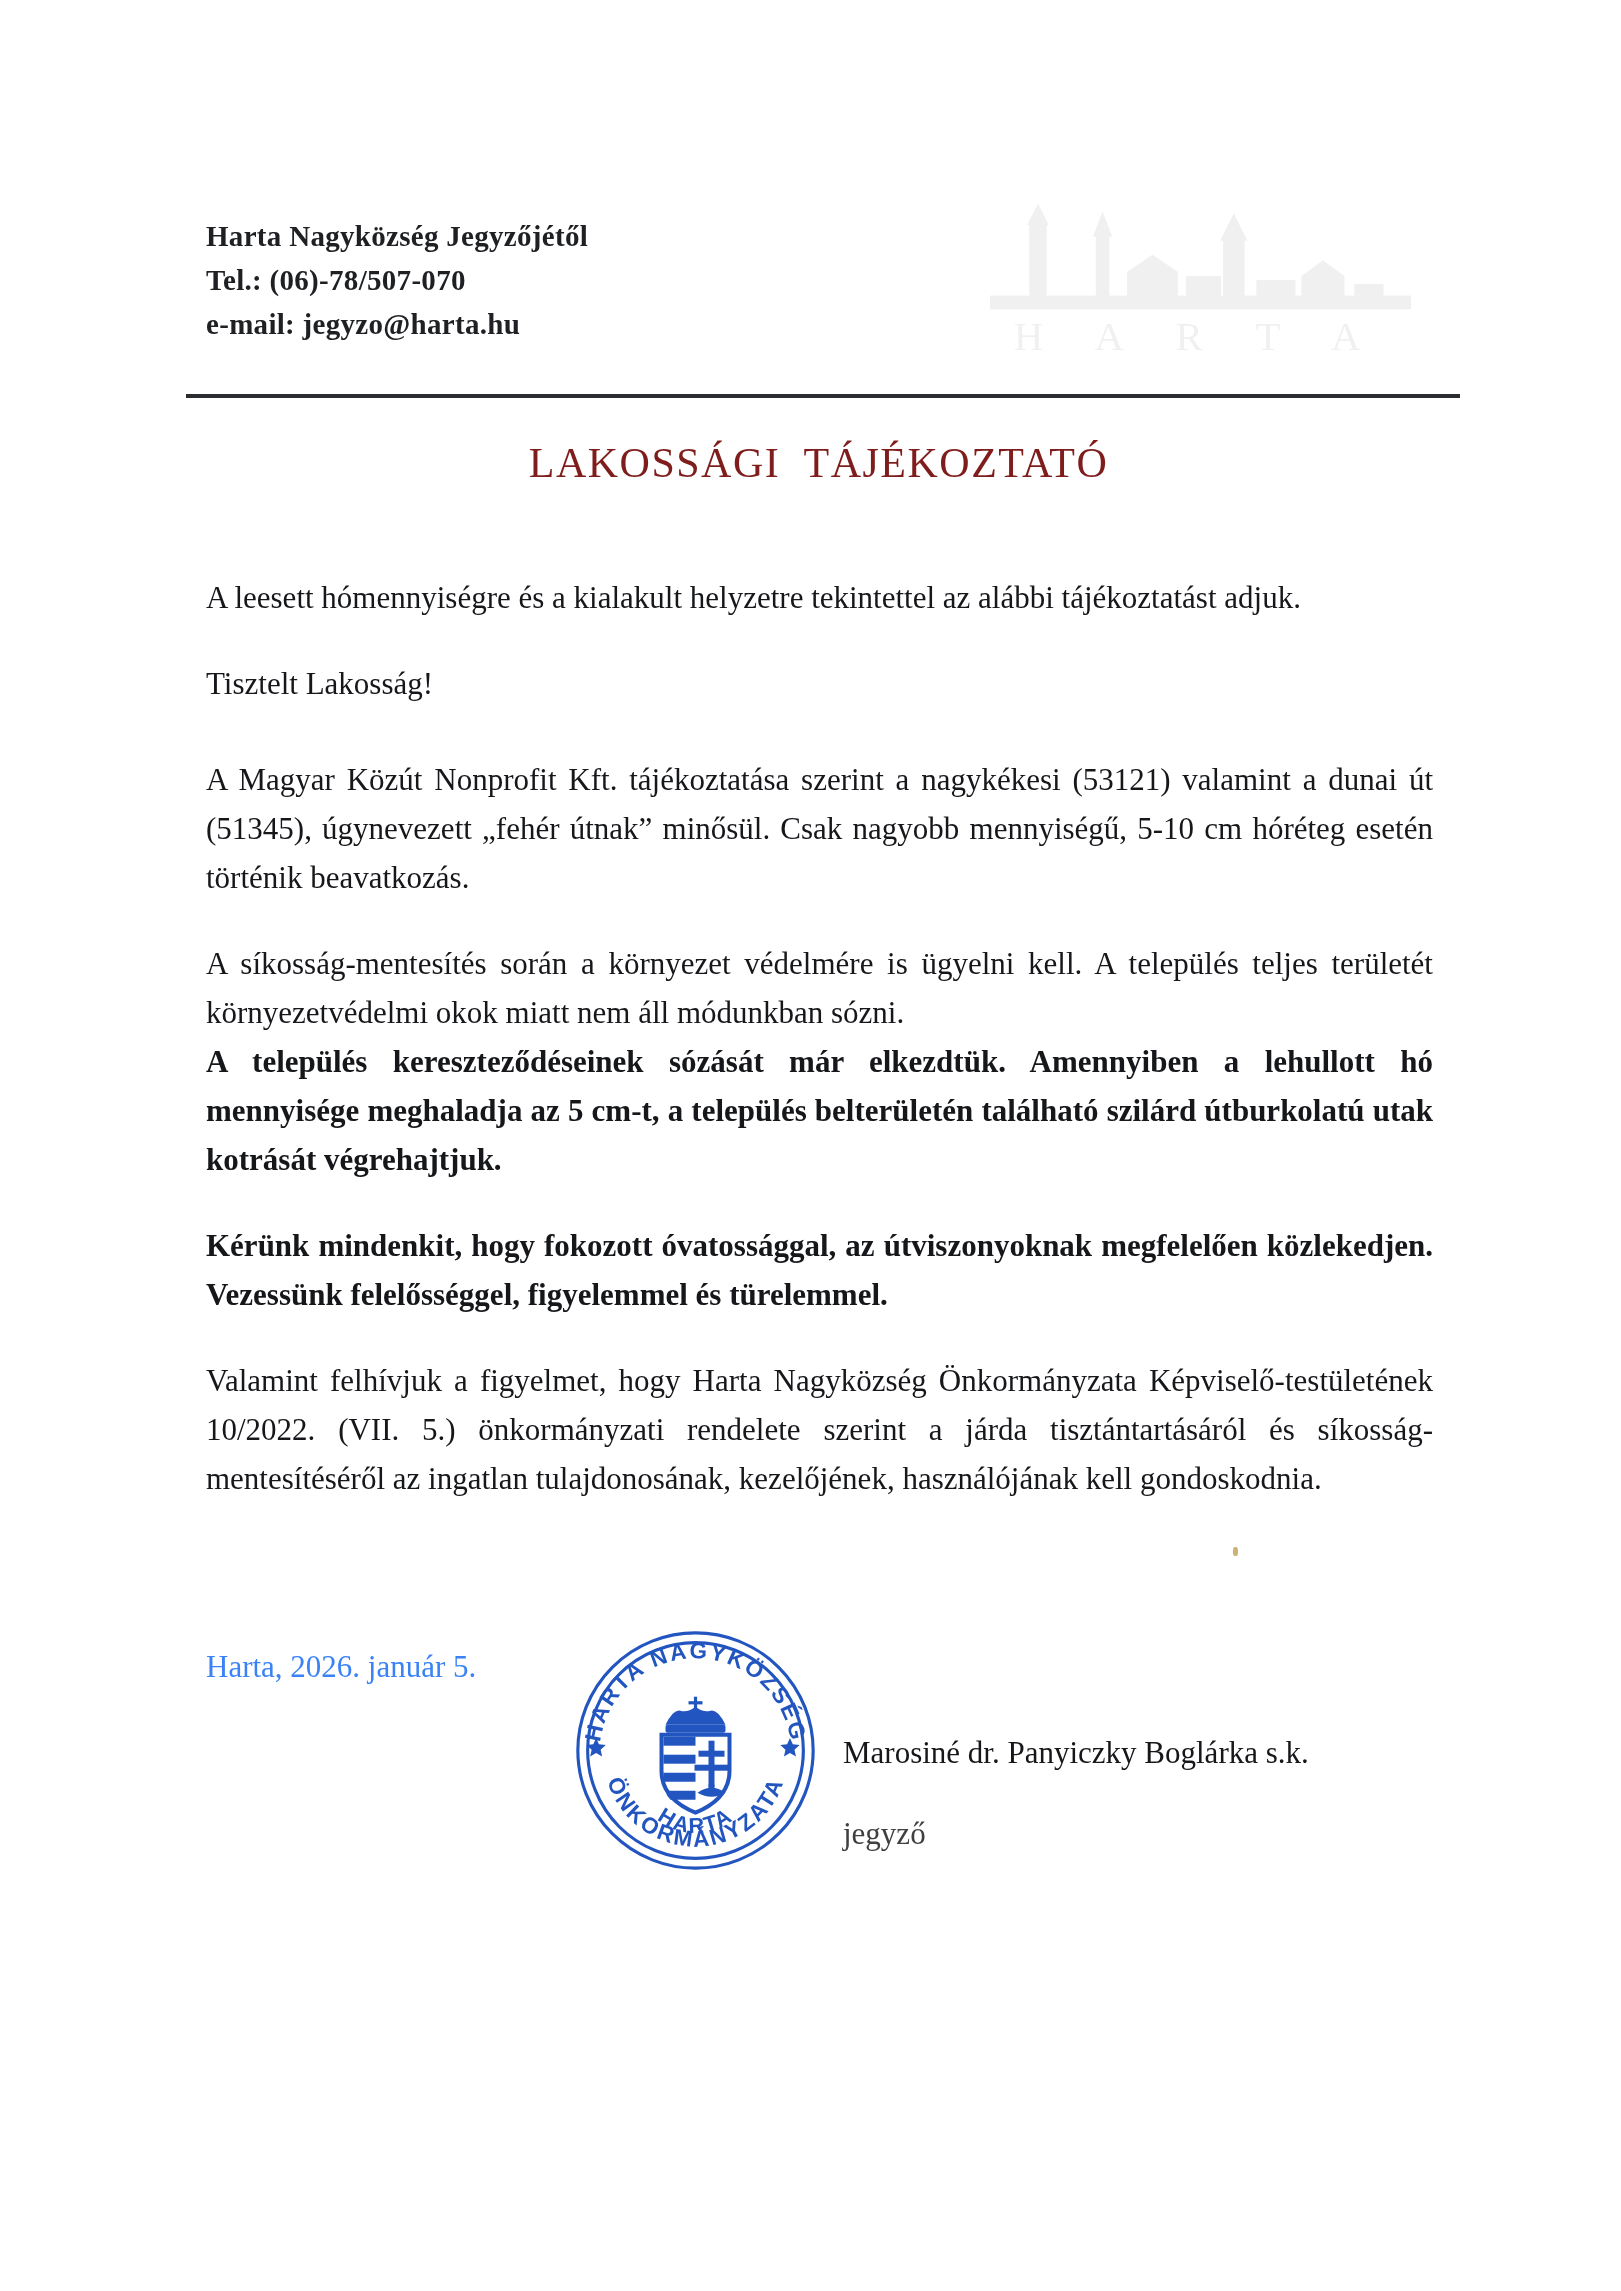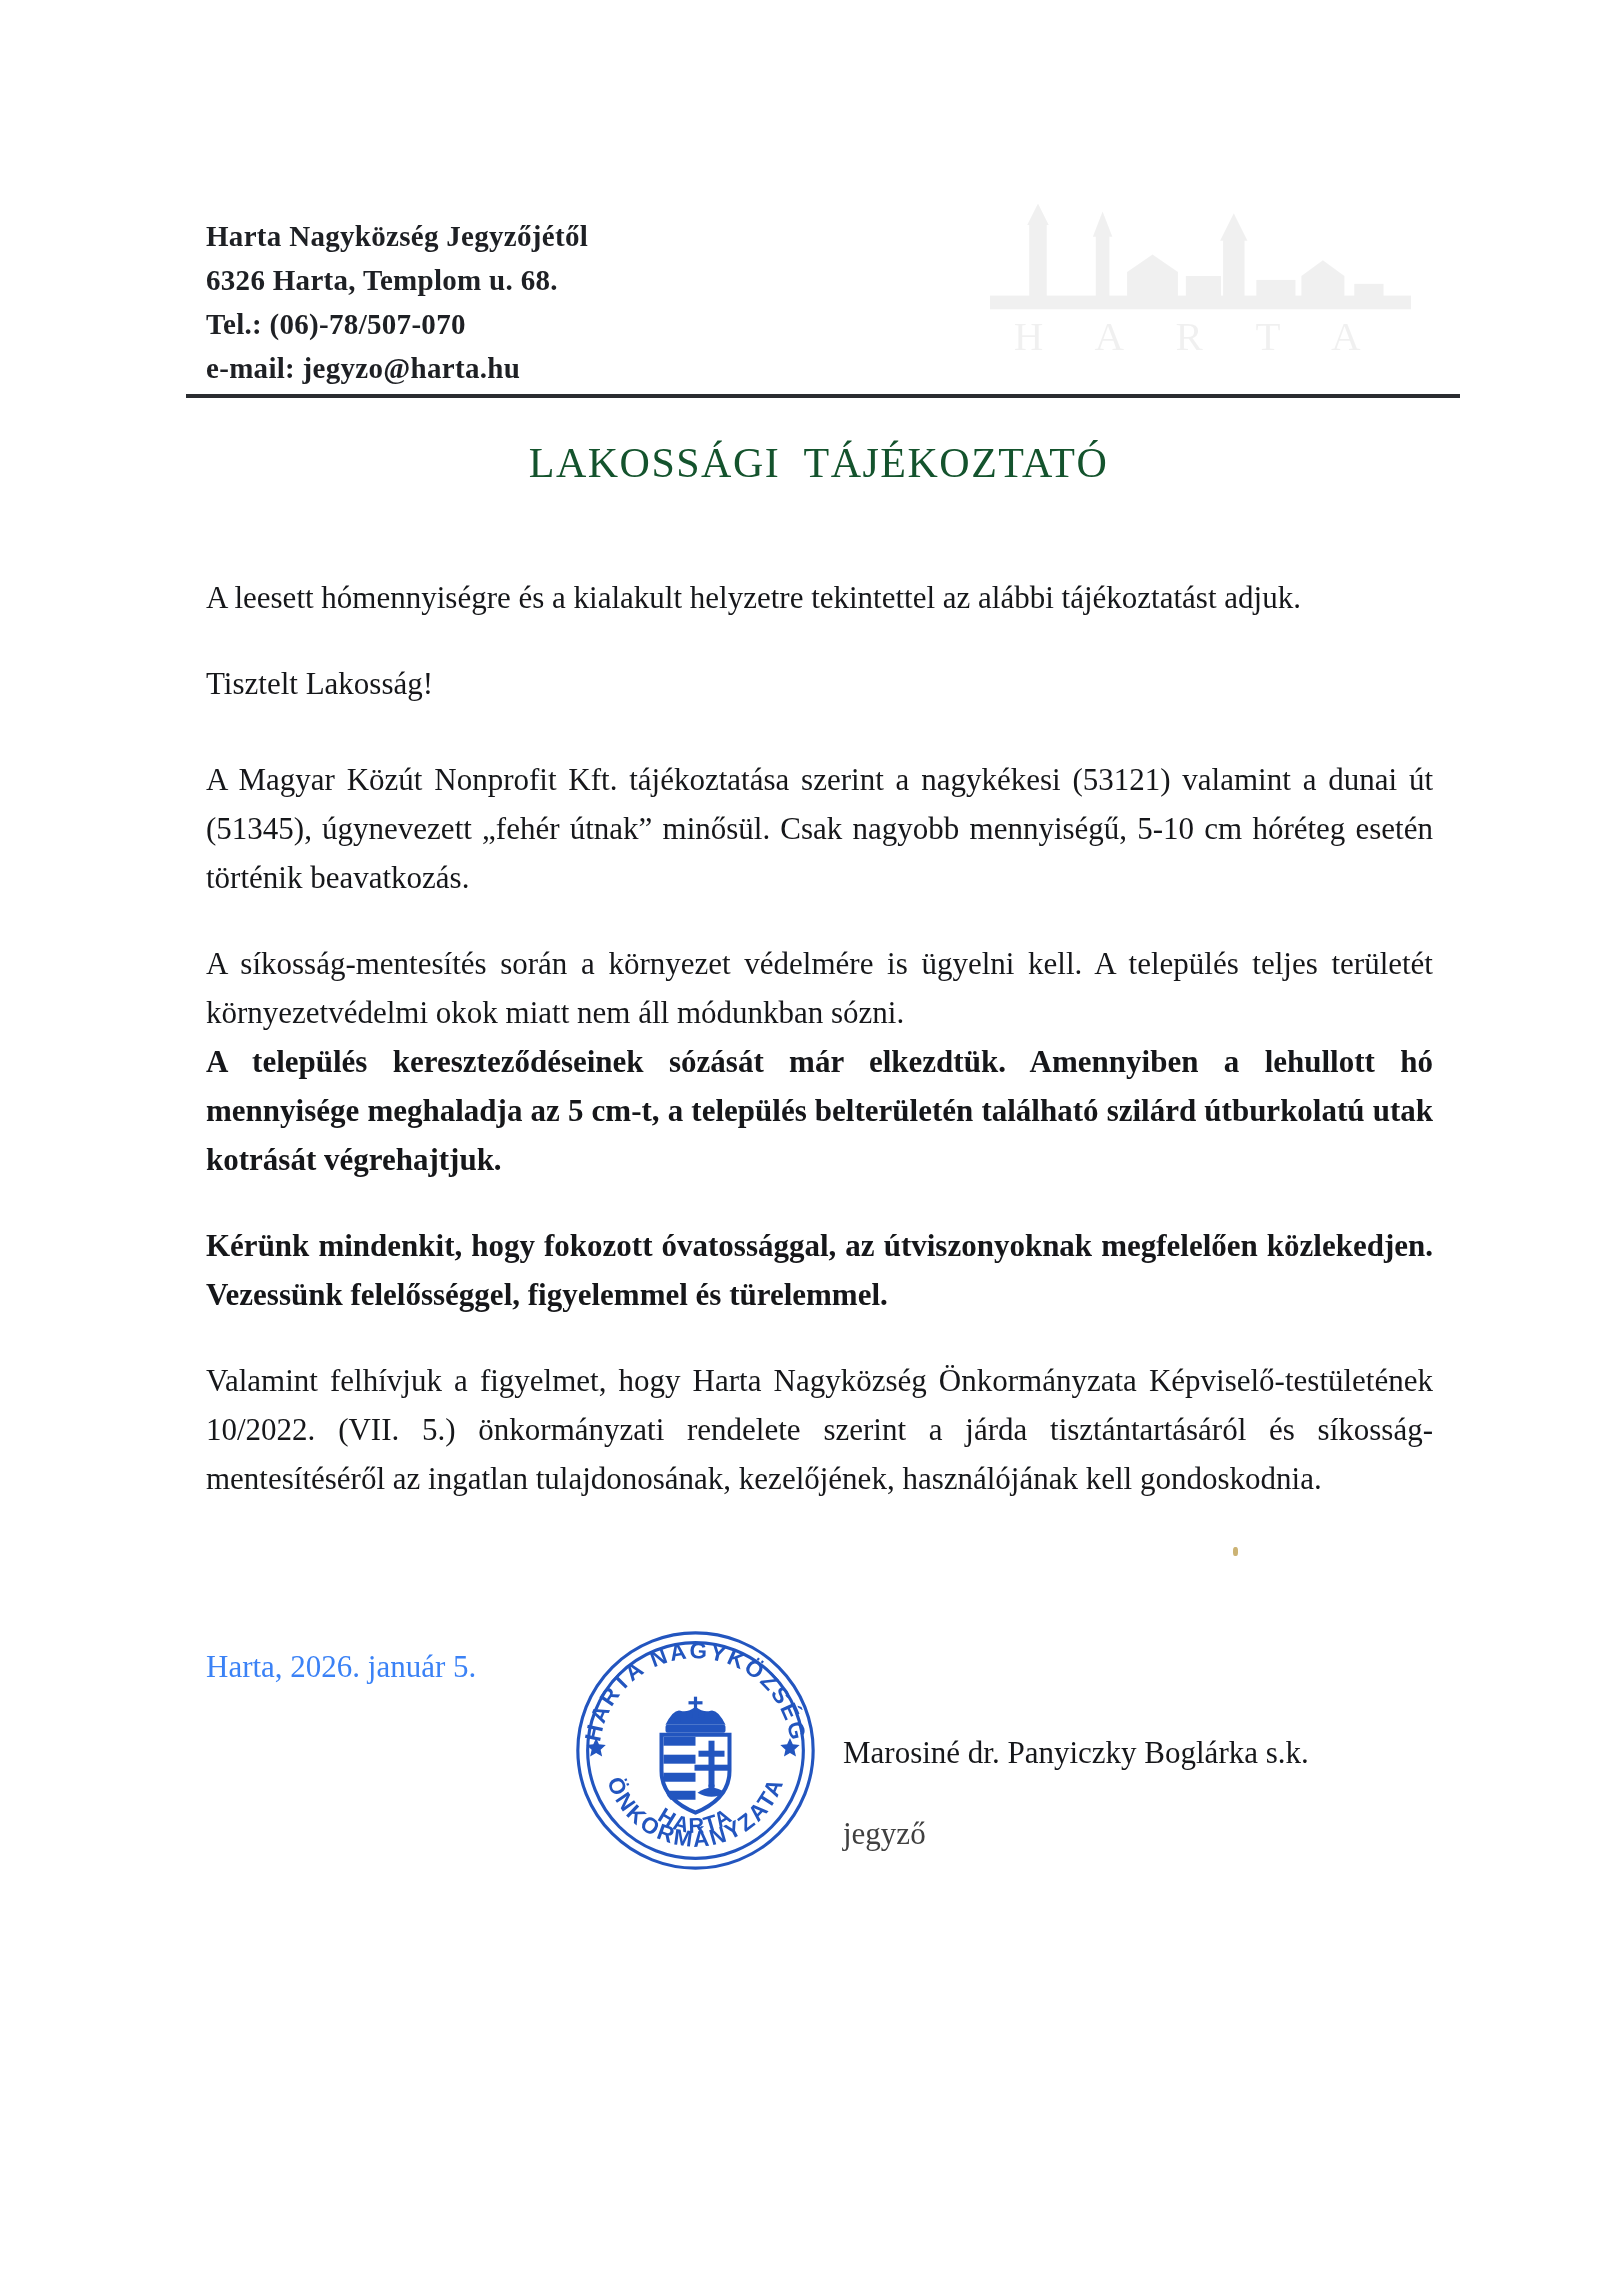--- a/index.html
+++ b/index.html
@@ -77,21 +77,21 @@
   
   .doc-title {
     position: absolute;
     left: 206px;
     top: 439px;
     width: 1225px;
     text-align: center;
     font-family: "Liberation Serif", "DejaVu Serif", serif;
     font-size: 42px;
     letter-spacing: 1.5px;
-    color: #14532d;
+    color: #7f1d1d;
     white-space: pre;
   }
 
   
   .body-block {
     position: absolute;
     left: 206px;
     top: 573px;
     width: 1227px;
   }
@@ -191,21 +191,20 @@
         <rect x="272" y="104" width="40" height="18"></rect>
         <polygon points="318,100 340,84 362,100 362,122 318,122"></polygon>
         <rect x="372" y="108" width="30" height="14"></rect>
       </g>
     </svg>
   </div>
   <div class="wm-text">H A R T A</div>
 
   <div class="letterhead">
     <div class="letterhead-line">Harta Nagyközség Jegyzőjétől</div>
-    <div class="letterhead-line">6326 Harta, Templom u. 68.</div>
     <div class="letterhead-line">Tel.: (06)-78/507-070</div>
     <div class="letterhead-line">e-mail: jegyzo@harta.hu</div>
   </div>
 
   <div class="divider"></div>
 
   <div class="doc-title">LAKOSSÁGI  TÁJÉKOZTATÓ</div>
 
   <div class="body-block">
 

